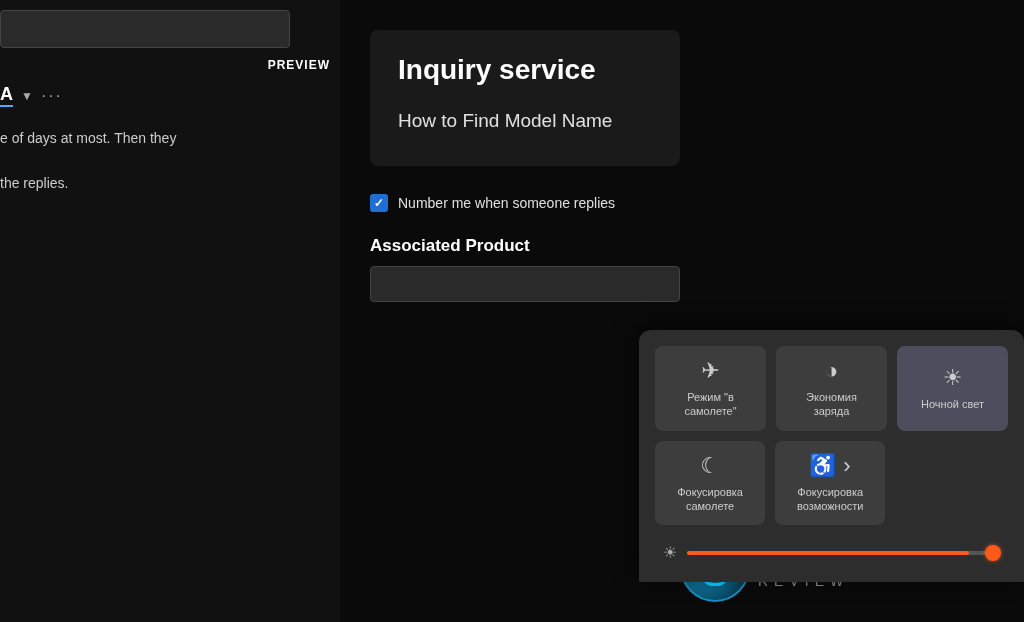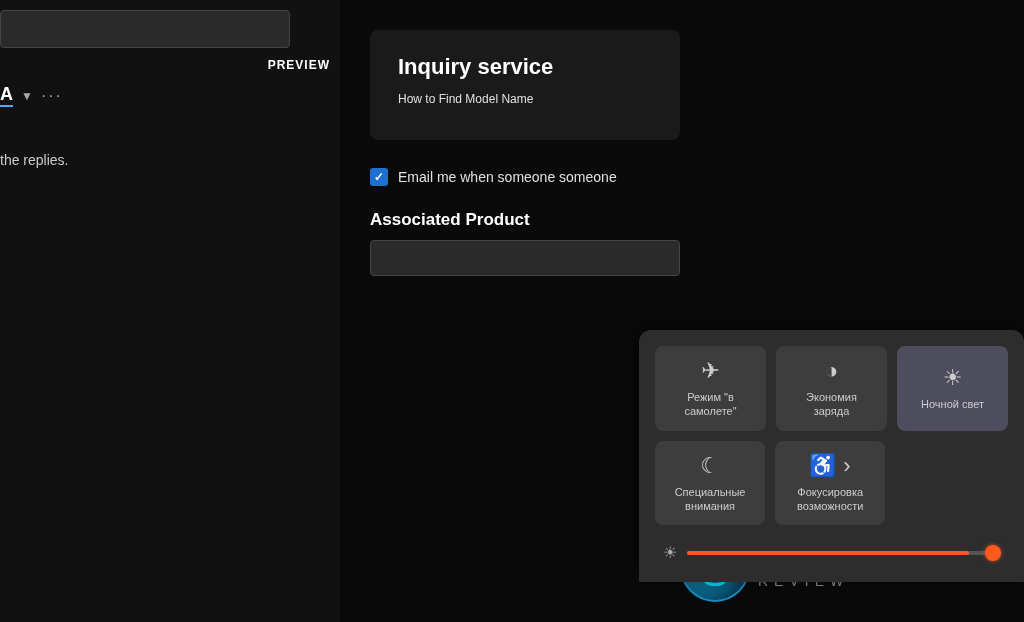--- a/index.html
+++ b/index.html
@@ -89,28 +89,28 @@
     .inquiry-card {
       background: #1a1a1a;
       border-radius: 8px;
       padding: 24px 28px;
       width: 310px;
       margin-top: 10px;
     }
 
     .inquiry-title {
       color: #fff;
-      font-size: 22px;
+      font-size: 28px;
       font-weight: 700;
-      margin-bottom: 12px;
+      margin-bottom: 24px;
     }
 
     .inquiry-link {
       color: #e0e0e0;
-      font-size: 12px;
+      font-size: 19px;
       display: block;
       margin-bottom: 10px;
       text-decoration: none;
       cursor: pointer;
     }
 
     
     .email-row {
       display: flex;
       align-items: center;
@@ -325,35 +325,36 @@
 
 <div class="left-panel">
   <div class="search-input-box"></div>
   <div class="preview-label">PREVIEW</div>
   <div class="font-controls">
     <span class="font-a">A</span>
     <span class="font-dropdown">▼</span>
     <span class="font-dots">···</span>
   </div>
   <div class="text-content">
+    <div>e of days at most. Then they</div>
     <br>
     <div>the replies.</div>
   </div>
 </div>
 
 <div class="main-content">
 
   <div class="inquiry-card">
     <div class="inquiry-title">Inquiry service</div>
     <a class="inquiry-link">How to Find Model Name</a>
   </div>
 
   <div class="email-row">
     <div class="checkbox-blue"></div>
-    <span>Email me when someone someone</span>
+    <span>Number me when someone replies</span>
   </div>
 
   <div class="assoc-title">Associated Product</div>
   <div class="assoc-input"></div>
 
   <div class="logo-area">
     <div class="logo-circle">
       <div class="logo-mouse"></div>
     </div>
     <div class="logo-text">
@@ -378,21 +379,21 @@
     </div>
     <div class="qs-tile active">
       <span class="qs-tile-icon">☀</span>
       <span class="qs-tile-label">Ночной свет</span>
     </div>
   </div>
 
   <div class="qs-grid-row2">
     <div class="qs-tile">
       <span class="qs-tile-icon">☾</span>
-      <span class="qs-tile-label">Специальные внимания</span>
+      <span class="qs-tile-label">Фокусировка самолете</span>
     </div>
     <div class="qs-tile">
       <span class="qs-tile-icon">♿ ›</span>
       <span class="qs-tile-label">Фокусировка возможности</span>
     </div>
   </div>
 
   <div class="brightness-row">
     <span class="brightness-icon">☀</span>
     <div class="brightness-slider-track">

